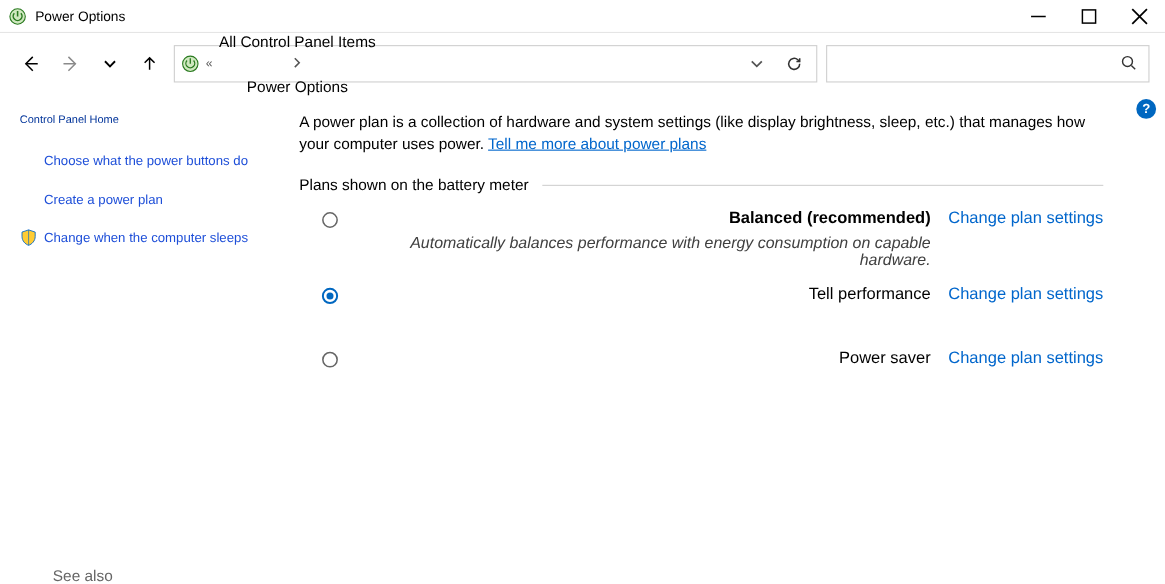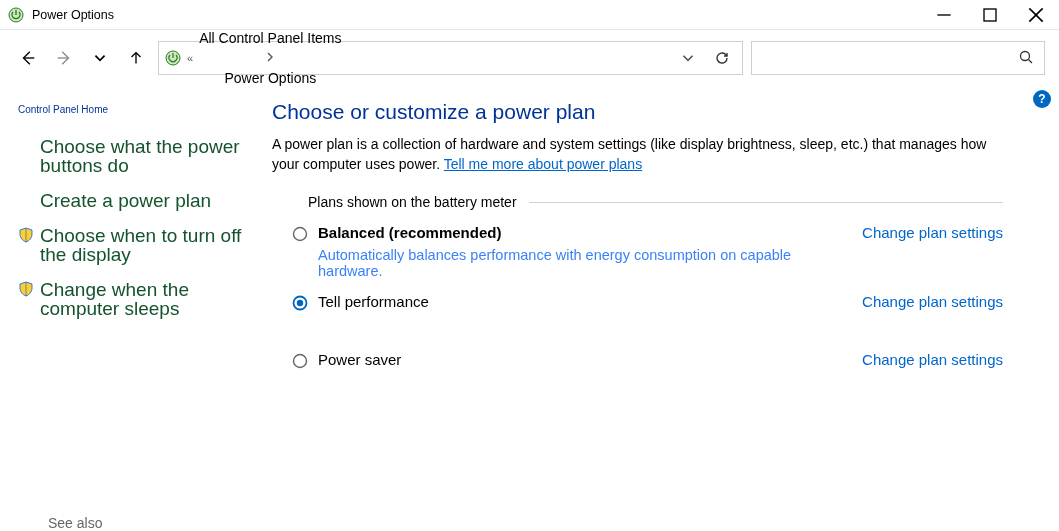--- a/index.html
+++ b/index.html
@@ -94,21 +94,21 @@
 
   
   .leftpane {
     width: 260px;
     padding: 18px 8px 0 18px;
   }
   .cp-home {
     color:#003399; font-size:10px; margin-bottom:22px;
   }
   .task {
-    color:#14532d; font-size:19px; line-height:19px;
+    color:#1d4ed8; font-size:12px; line-height:19px;
     margin-bottom:16px; cursor:pointer;
     display:flex; align-items:flex-start; gap:6px;
   }
   .task .bullet { width:16px; height:16px; display:inline-flex; flex:none; margin-top:1px;}
   .task-text { flex:1; }
 
   .seealso { position:absolute; left:48px; bottom:0; color:#666; font-size:14px;}
 
   
   .content {
@@ -122,35 +122,36 @@
   .lead { color:#000; line-height:20px; }
   .lead a { color:#0066cc; text-decoration:underline; }
 
   .fieldset {
     margin-top:20px;
     position:relative;
   }
   .legend-row {
     display:flex; align-items:center; gap:12px;
   }
-  .legend-row .legend { white-space:nowrap; color:#000;margin-left:36px; }
+  .legend-row .legend { white-space:nowrap; color:#000; }
   .legend-row .rule { flex:1; height:1px; background:#d0d0d0; }
   .legend-row .toggle { width:18px; display:flex; justify-content:center; color:#555;}
 
   .plan {
     display:flex; align-items:flex-start;
     padding: 14px 0 0 20px;
+    text-align: right;
   }
   .plan .radio {
     width:16px; height:16px; flex:none; margin-top:2px; margin-right:10px;
   }
   .plan .plan-body { flex:1; }
   .plan .plan-name { font-size:15px; }
   .plan .plan-name.bold { font-weight:700; }
-  .plan .plan-desc { color:#3b82f6; margin-top:6px; font-size:14.5px;}
+  .plan .plan-desc { color:#404040; margin-top:6px; font-size:14.5px;font-style:italic;}
   .plan .change {
     color:#0066cc; font-size:15px; white-space:nowrap; margin-left:16px;
     cursor:pointer;
   }
 
   
   .radio svg circle.outer { fill:none; stroke:#666; stroke-width:1.4; }
   .radio.checked svg circle.outer { stroke:#0067c0; stroke-width:1.8; }
   .radio.checked svg circle.inner { fill:#0067c0; }
   .radio:not(.checked) svg circle.inner { fill:none; }
@@ -271,37 +272,27 @@
       <span class="bullet"></span>
       <span class="task-text">Create a power plan</span>
     </div>
     <div class="task">
       <span class="bullet">
         <svg class="icon" viewBox="0 0 16 16">
             <path d="M8 1l6 2v4c0 4-3 7-6 8-3-1-6-4-6-8V3l6-2z" fill="#fc3" stroke="#06c" stroke-width="0.8"></path>
             <path d="M8 1v14" stroke="#06c" stroke-width="0.6"></path>
           </svg>
       </span>
-      <span class="task-text">Choose when to turn off the display</span>
-    </div>
-    <div class="task">
-      <span class="bullet">
-        <svg class="icon" viewBox="0 0 16 16">
-            <path d="M8 1l6 2v4c0 4-3 7-6 8-3-1-6-4-6-8V3l6-2z" fill="#fc3" stroke="#06c" stroke-width="0.8"></path>
-            <path d="M8 1v14" stroke="#06c" stroke-width="0.6"></path>
-          </svg>
-      </span>
       <span class="task-text">Change when the computer sleeps</span>
     </div>
 
     <div class="seealso">See also</div>
   </div>
 
   <div class="content">
-    <h1 class="page-title">Choose or customize a power plan</h1>
 
     <div class="lead">
       <span>A power plan is a collection of hardware and system settings (like display brightness, sleep, etc.) that manages how your computer uses power. </span><a href="#">Tell me more about power plans</a>
     </div>
 
     <div class="fieldset">
       <div class="legend-row">
         <span class="legend">Plans shown on the battery meter</span>
         <span class="rule"></span>
       </div>

